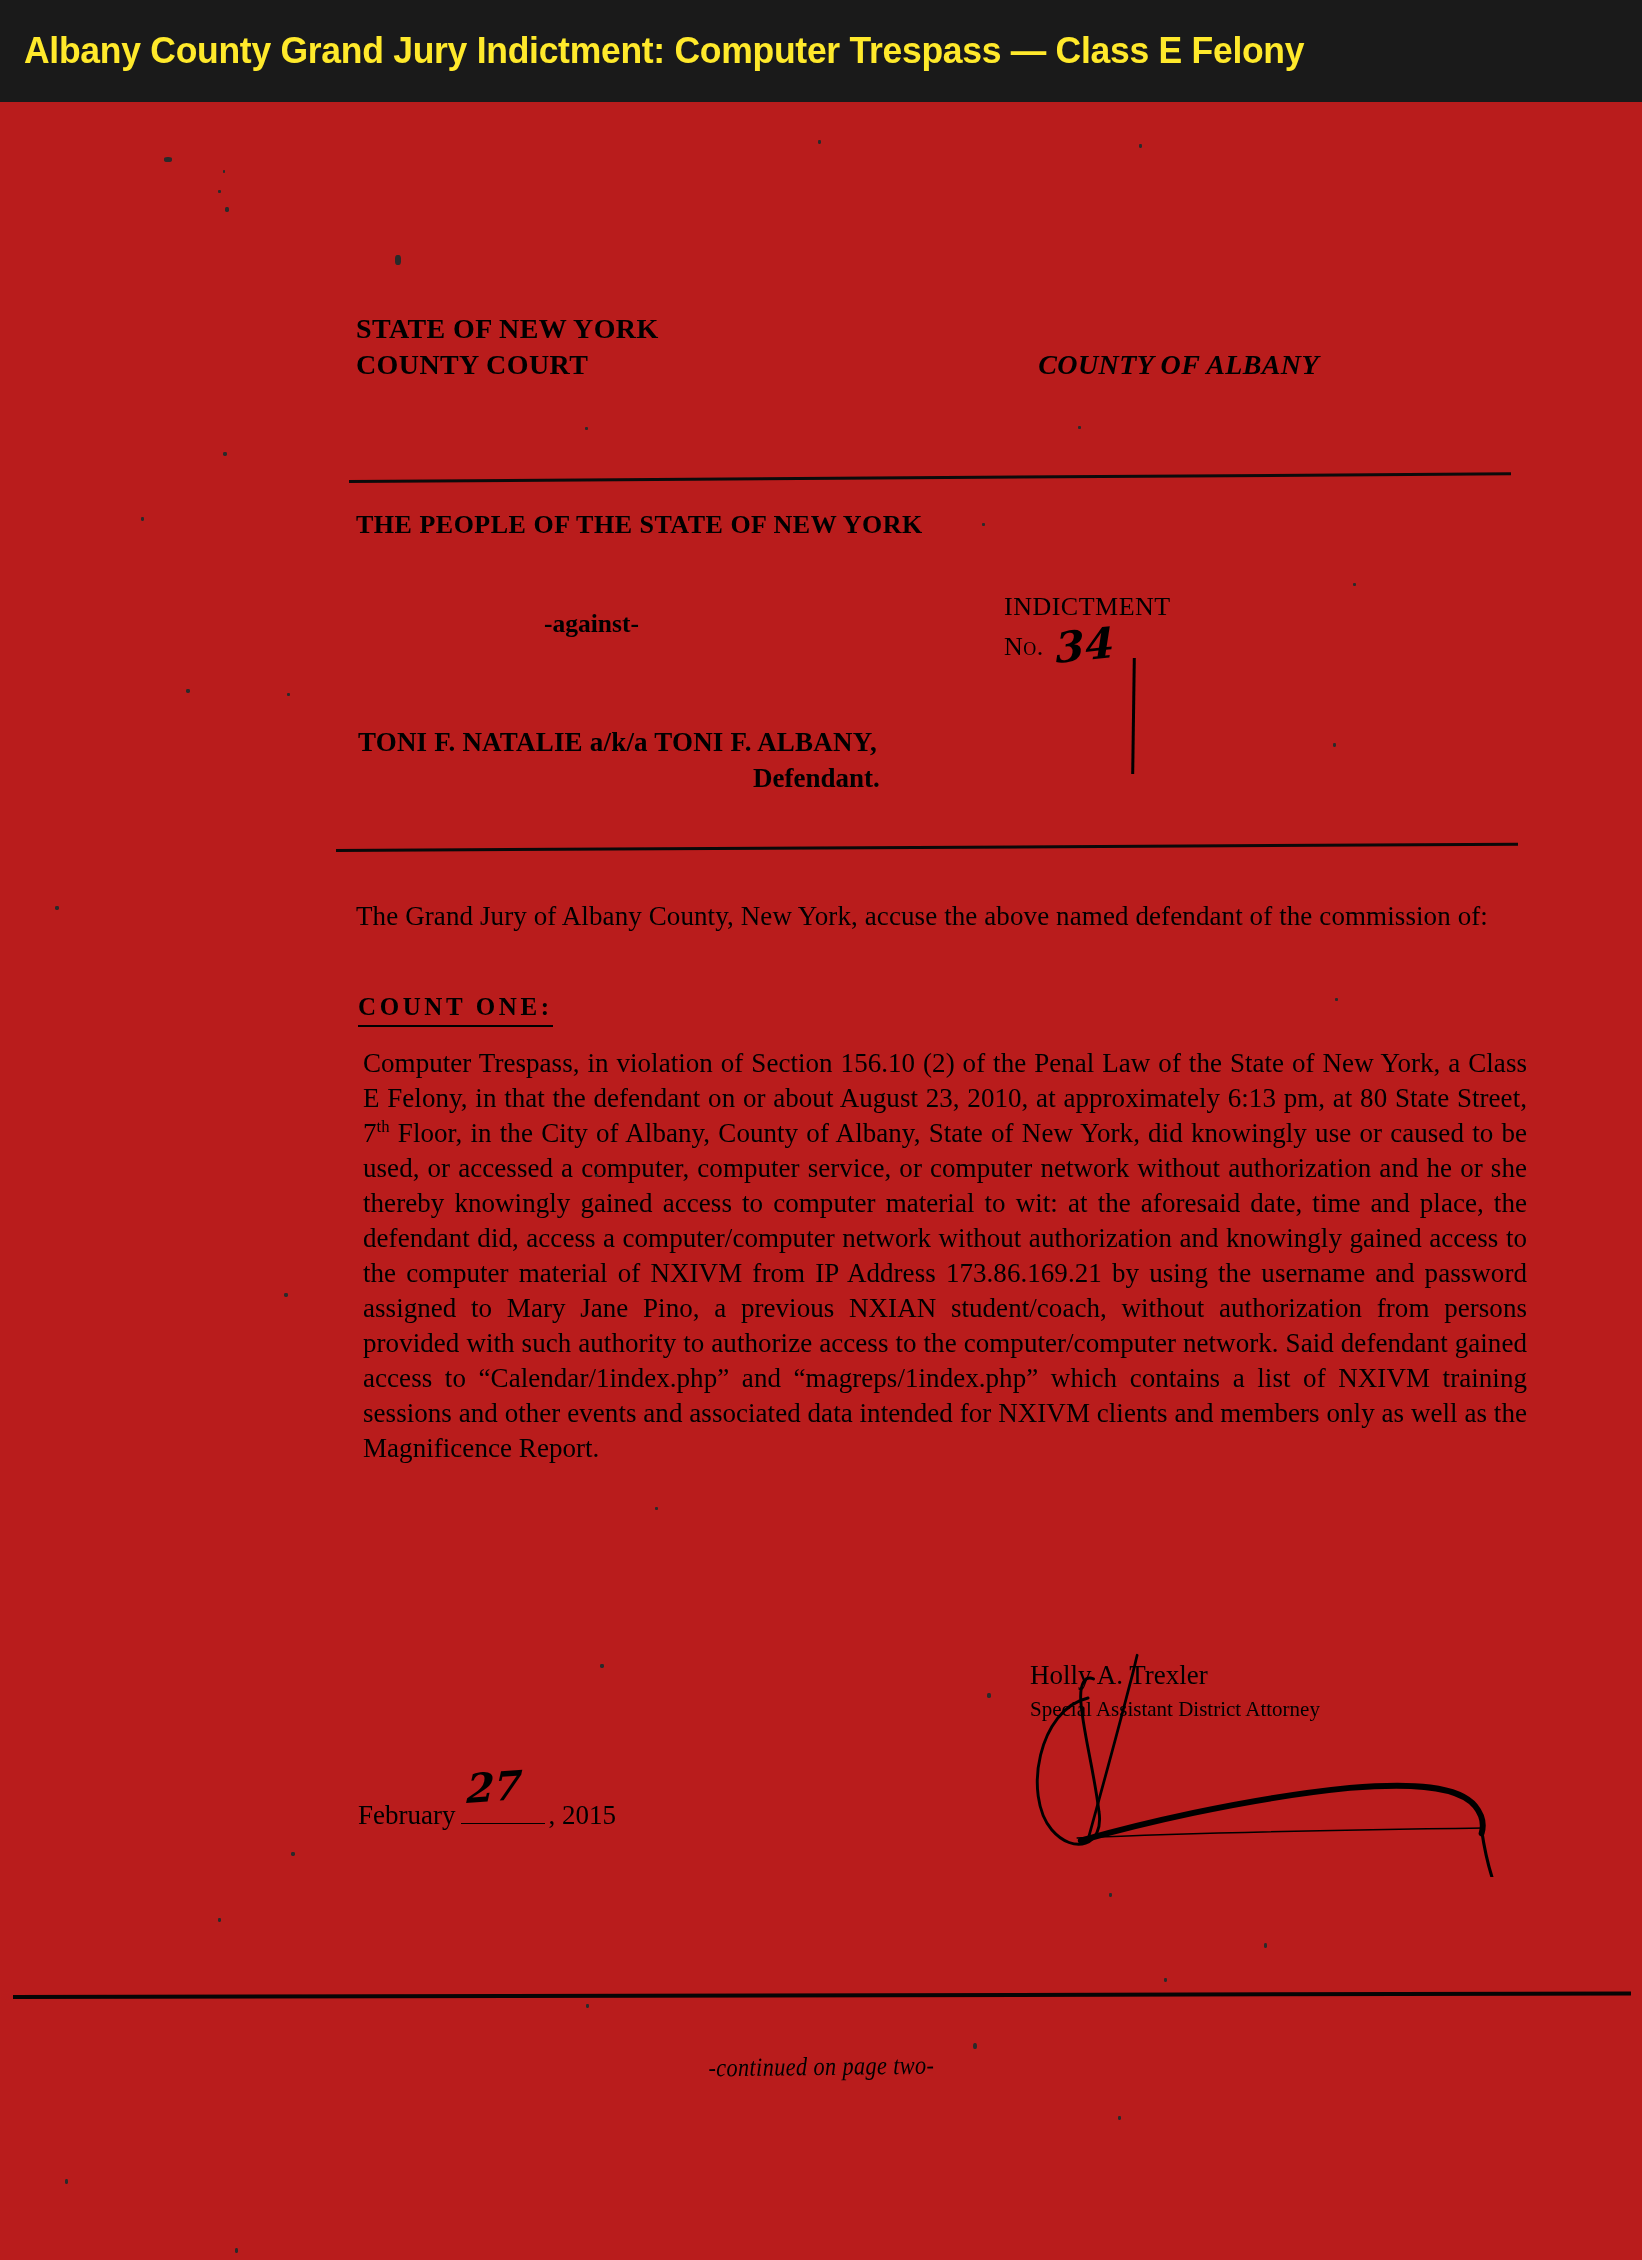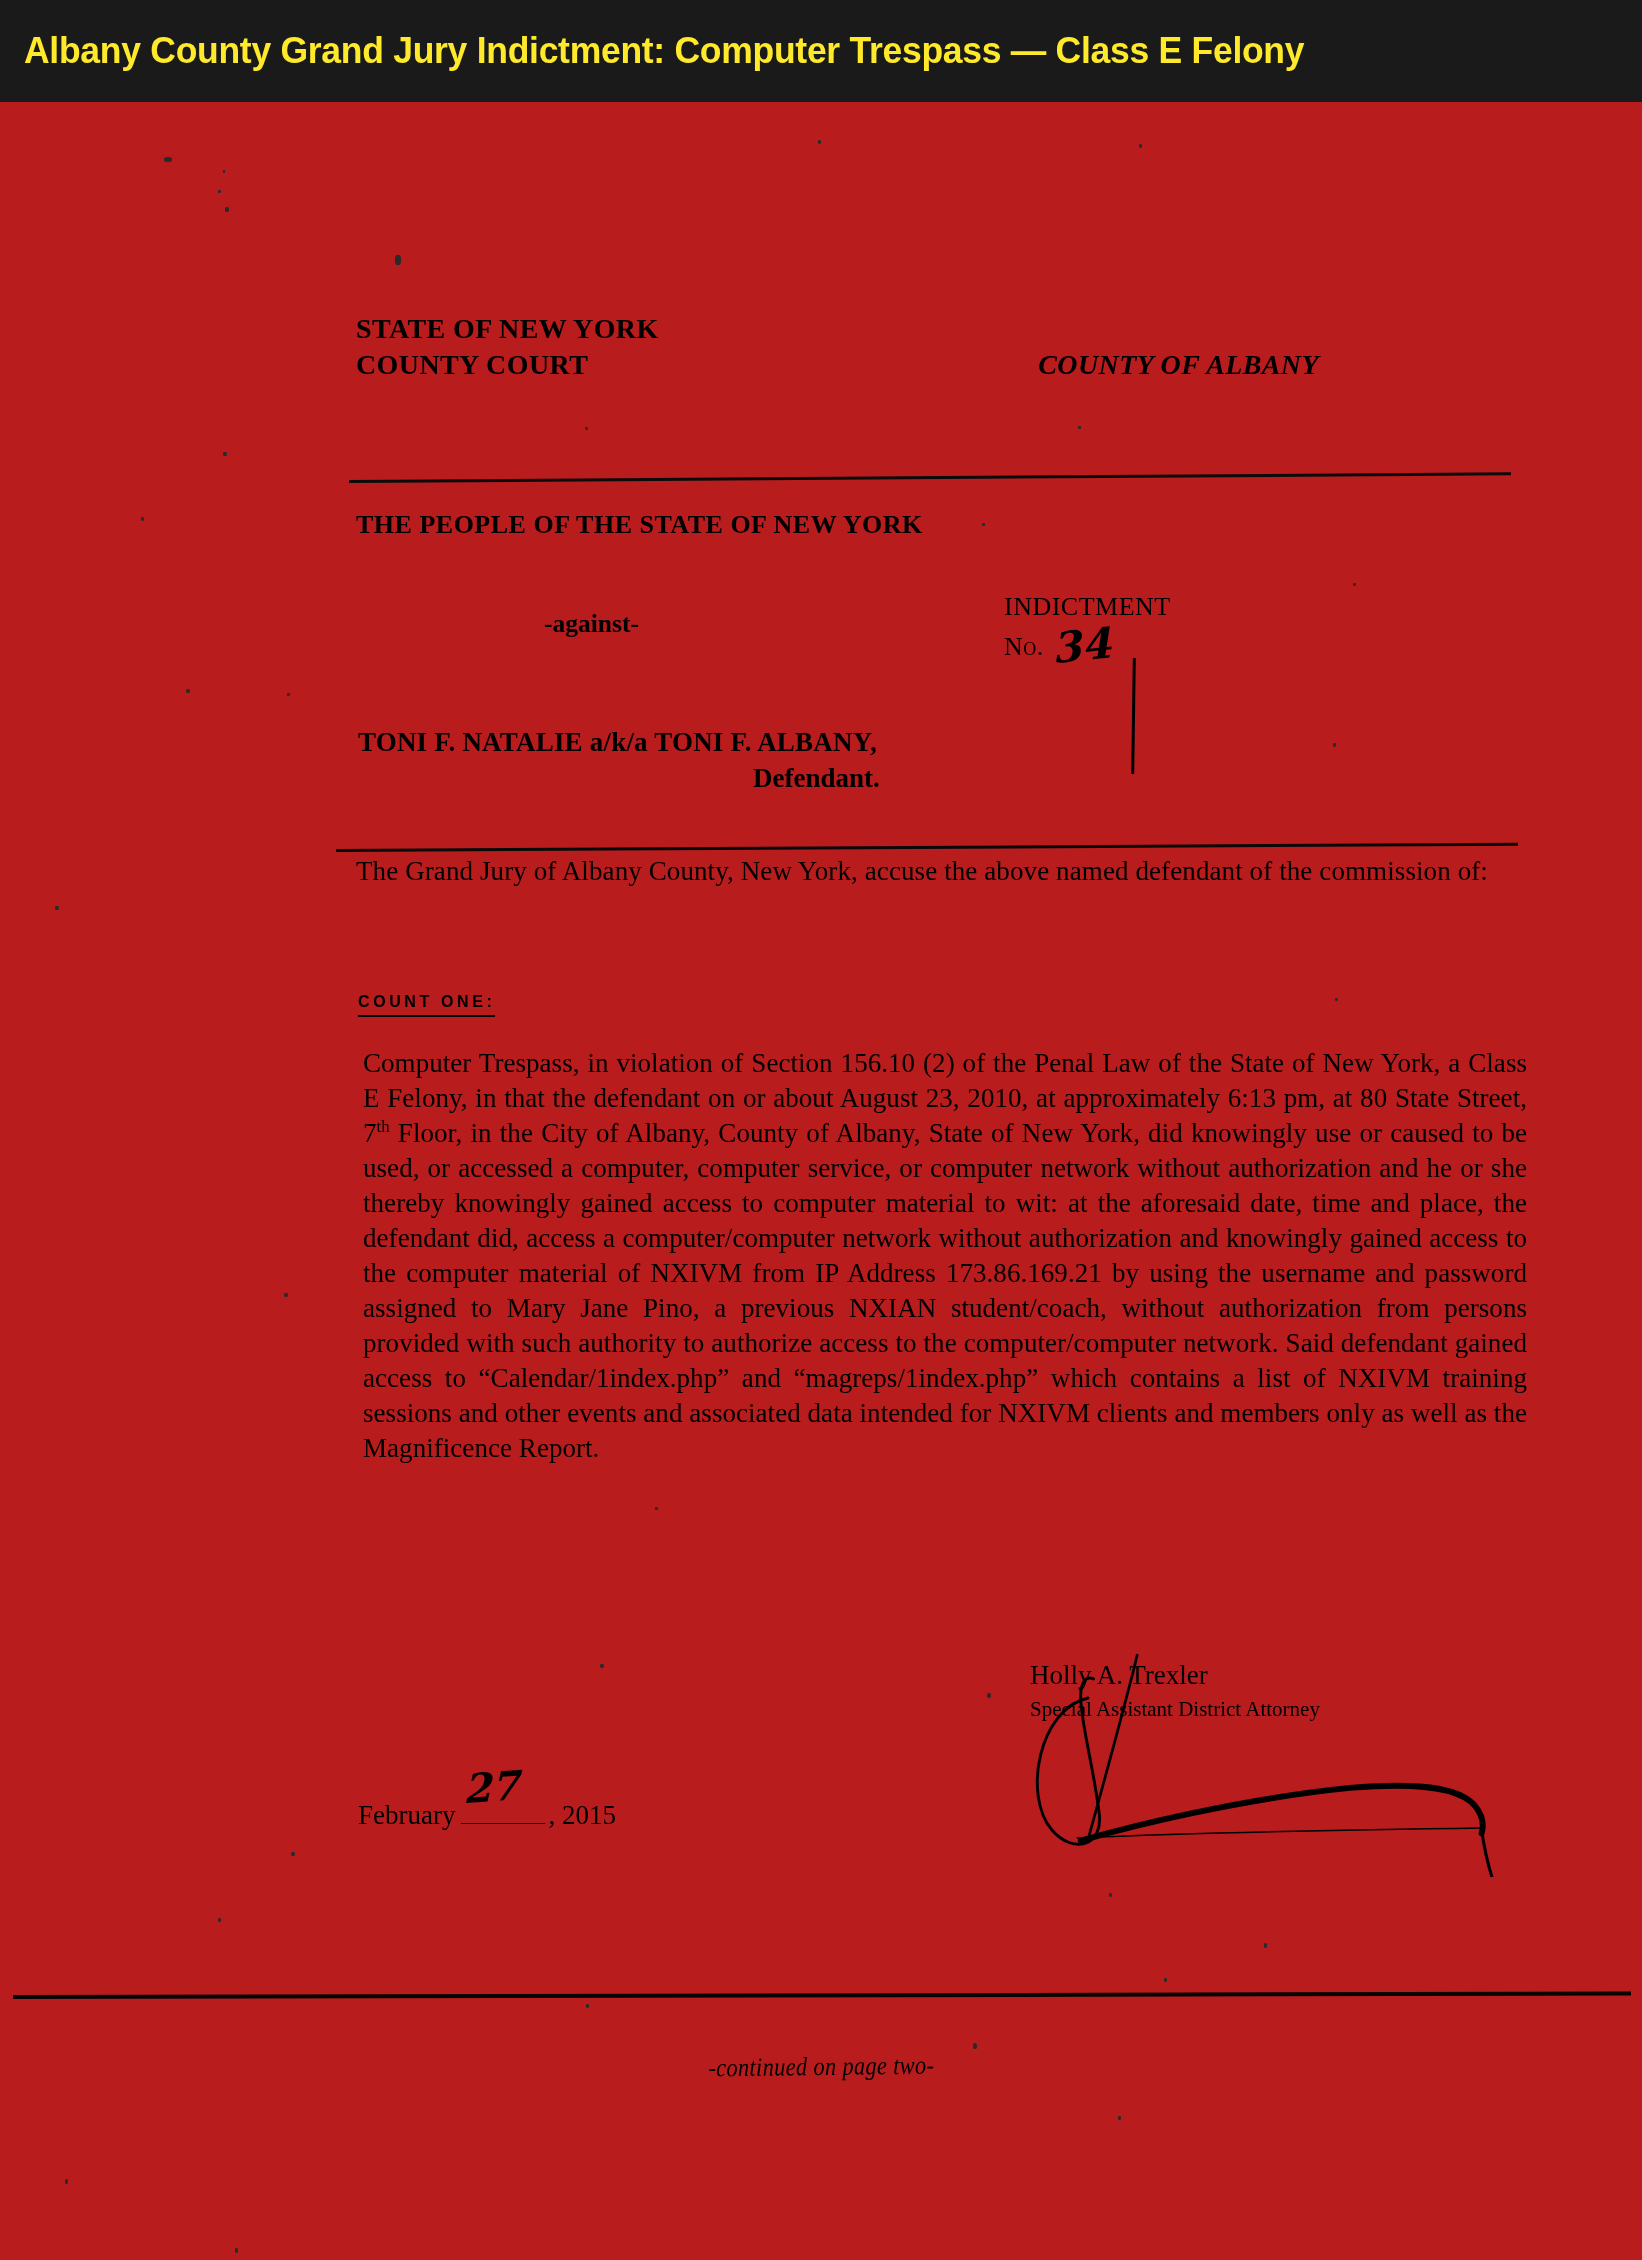--- a/index.html
+++ b/index.html
@@ -173,34 +173,34 @@
     height: 2.7px;
     background: #090909;
     transform: rotate(-0.30deg);
     transform-origin: left center;
   }
 
   
   .intro {
     position: absolute;
     left: 356px;
-    top: 743px;
+    top: 788px;
     width: 1162px;
     font-size: 27px;
     line-height: 52px;
     letter-spacing: 0.1px;
   }
 
   .count-heading {
     position: absolute;
     left: 358px;
     top: 891px;
-    font-family: Liberation Sans, sans-serif;
-    font-weight: bold;
-    font-size: 16px;
+    font-family: Liberation Serif, serif;
+    font-weight: bold;
+    font-size: 25px;
     letter-spacing: 3.6px;
     border-bottom: 2.7px solid #000;
     padding-bottom: 3.6px;
     display: inline-block;
     white-space: nowrap;
   }
 
   .count-body {
     position: absolute;
     left: 363px;

